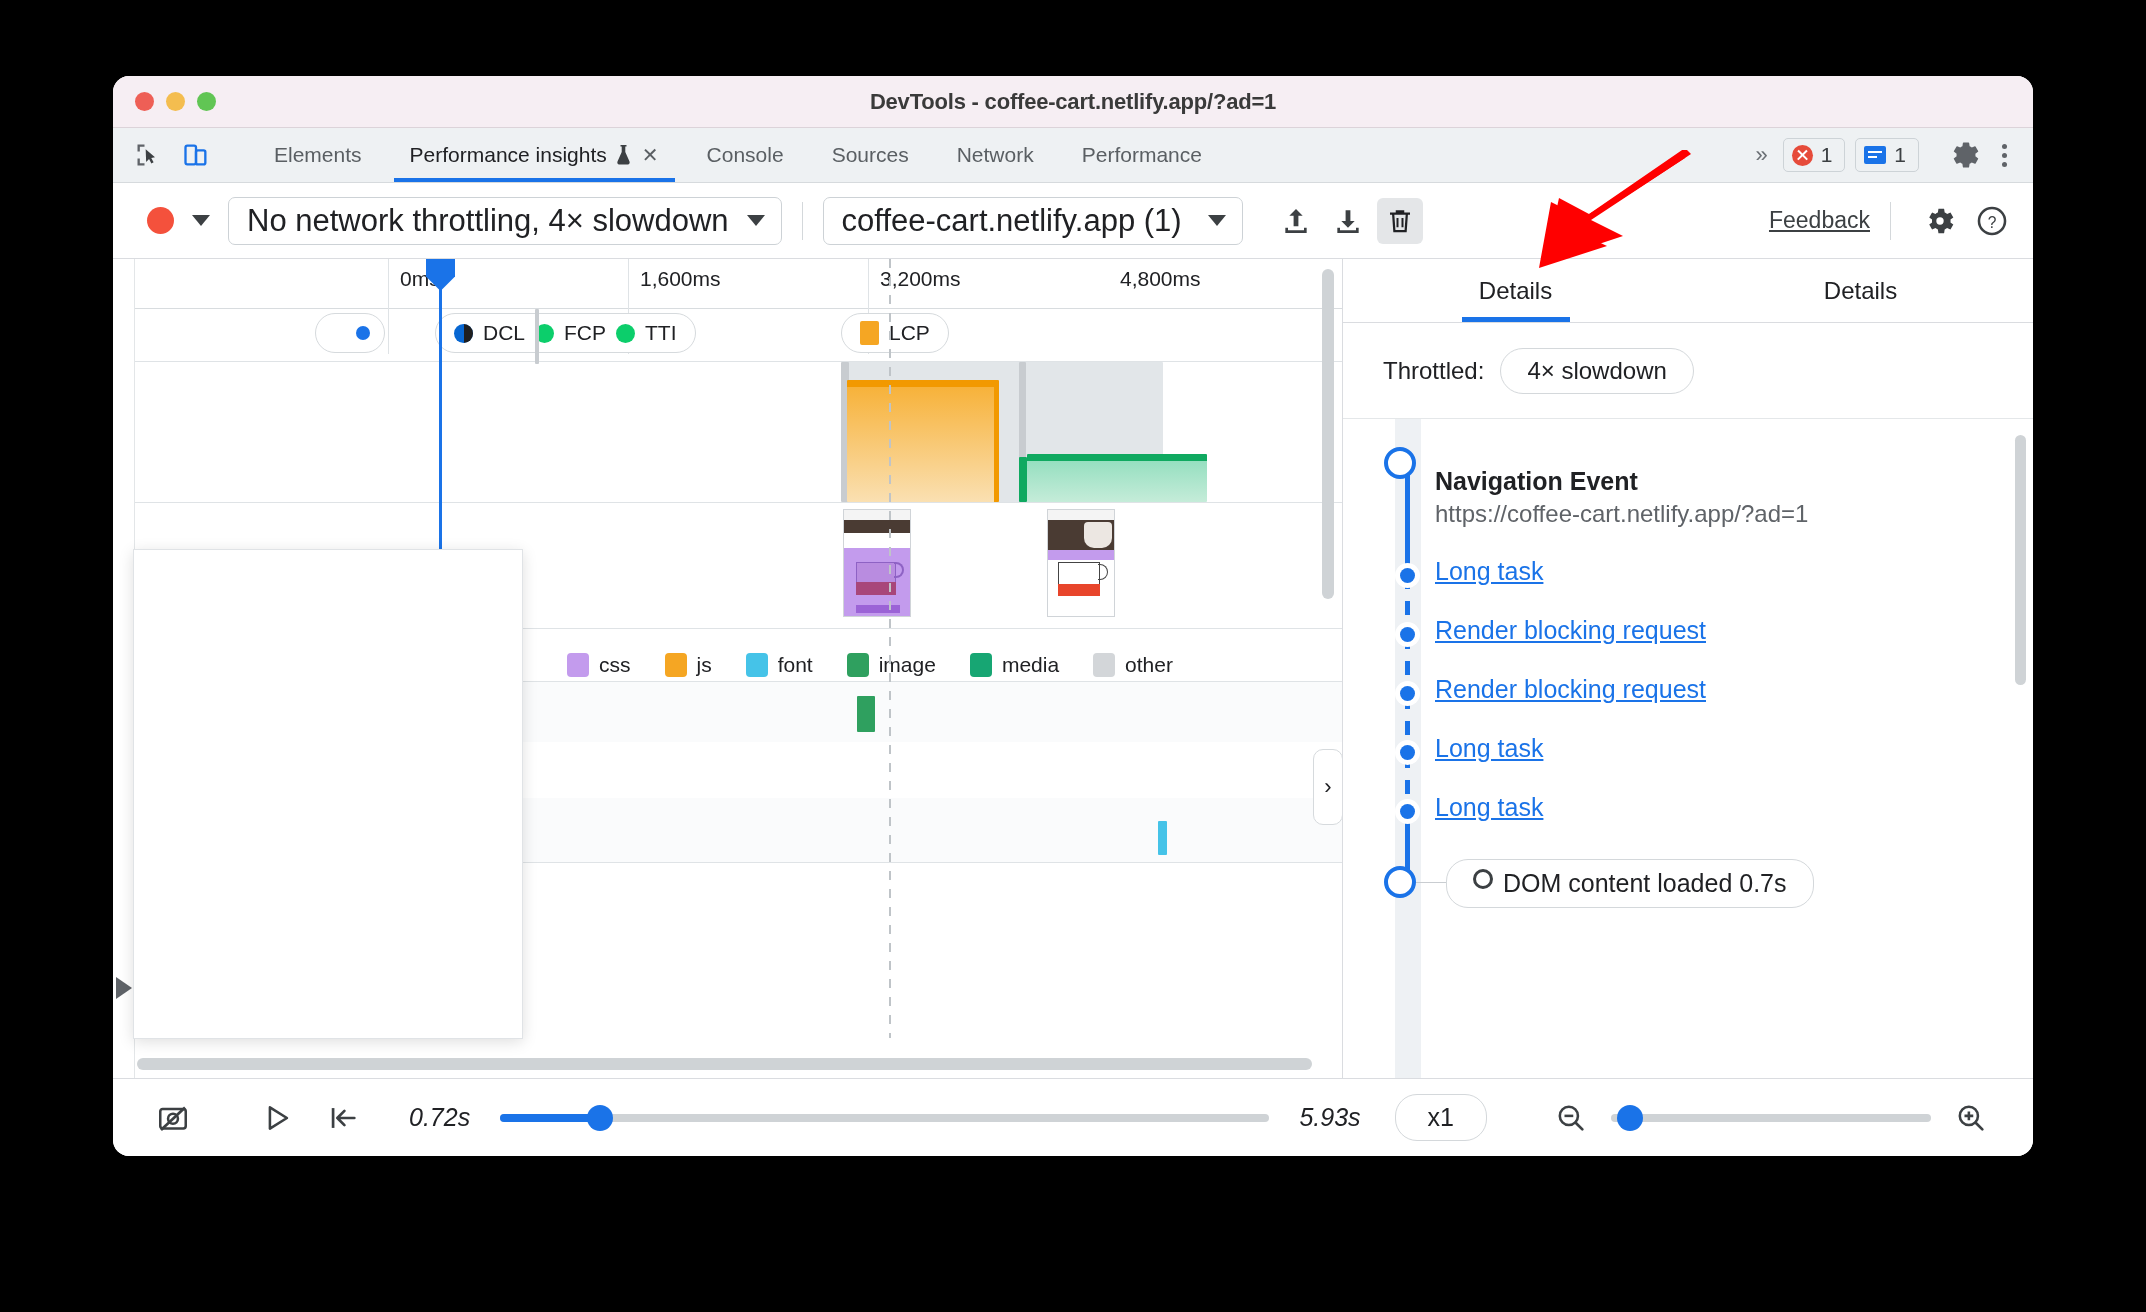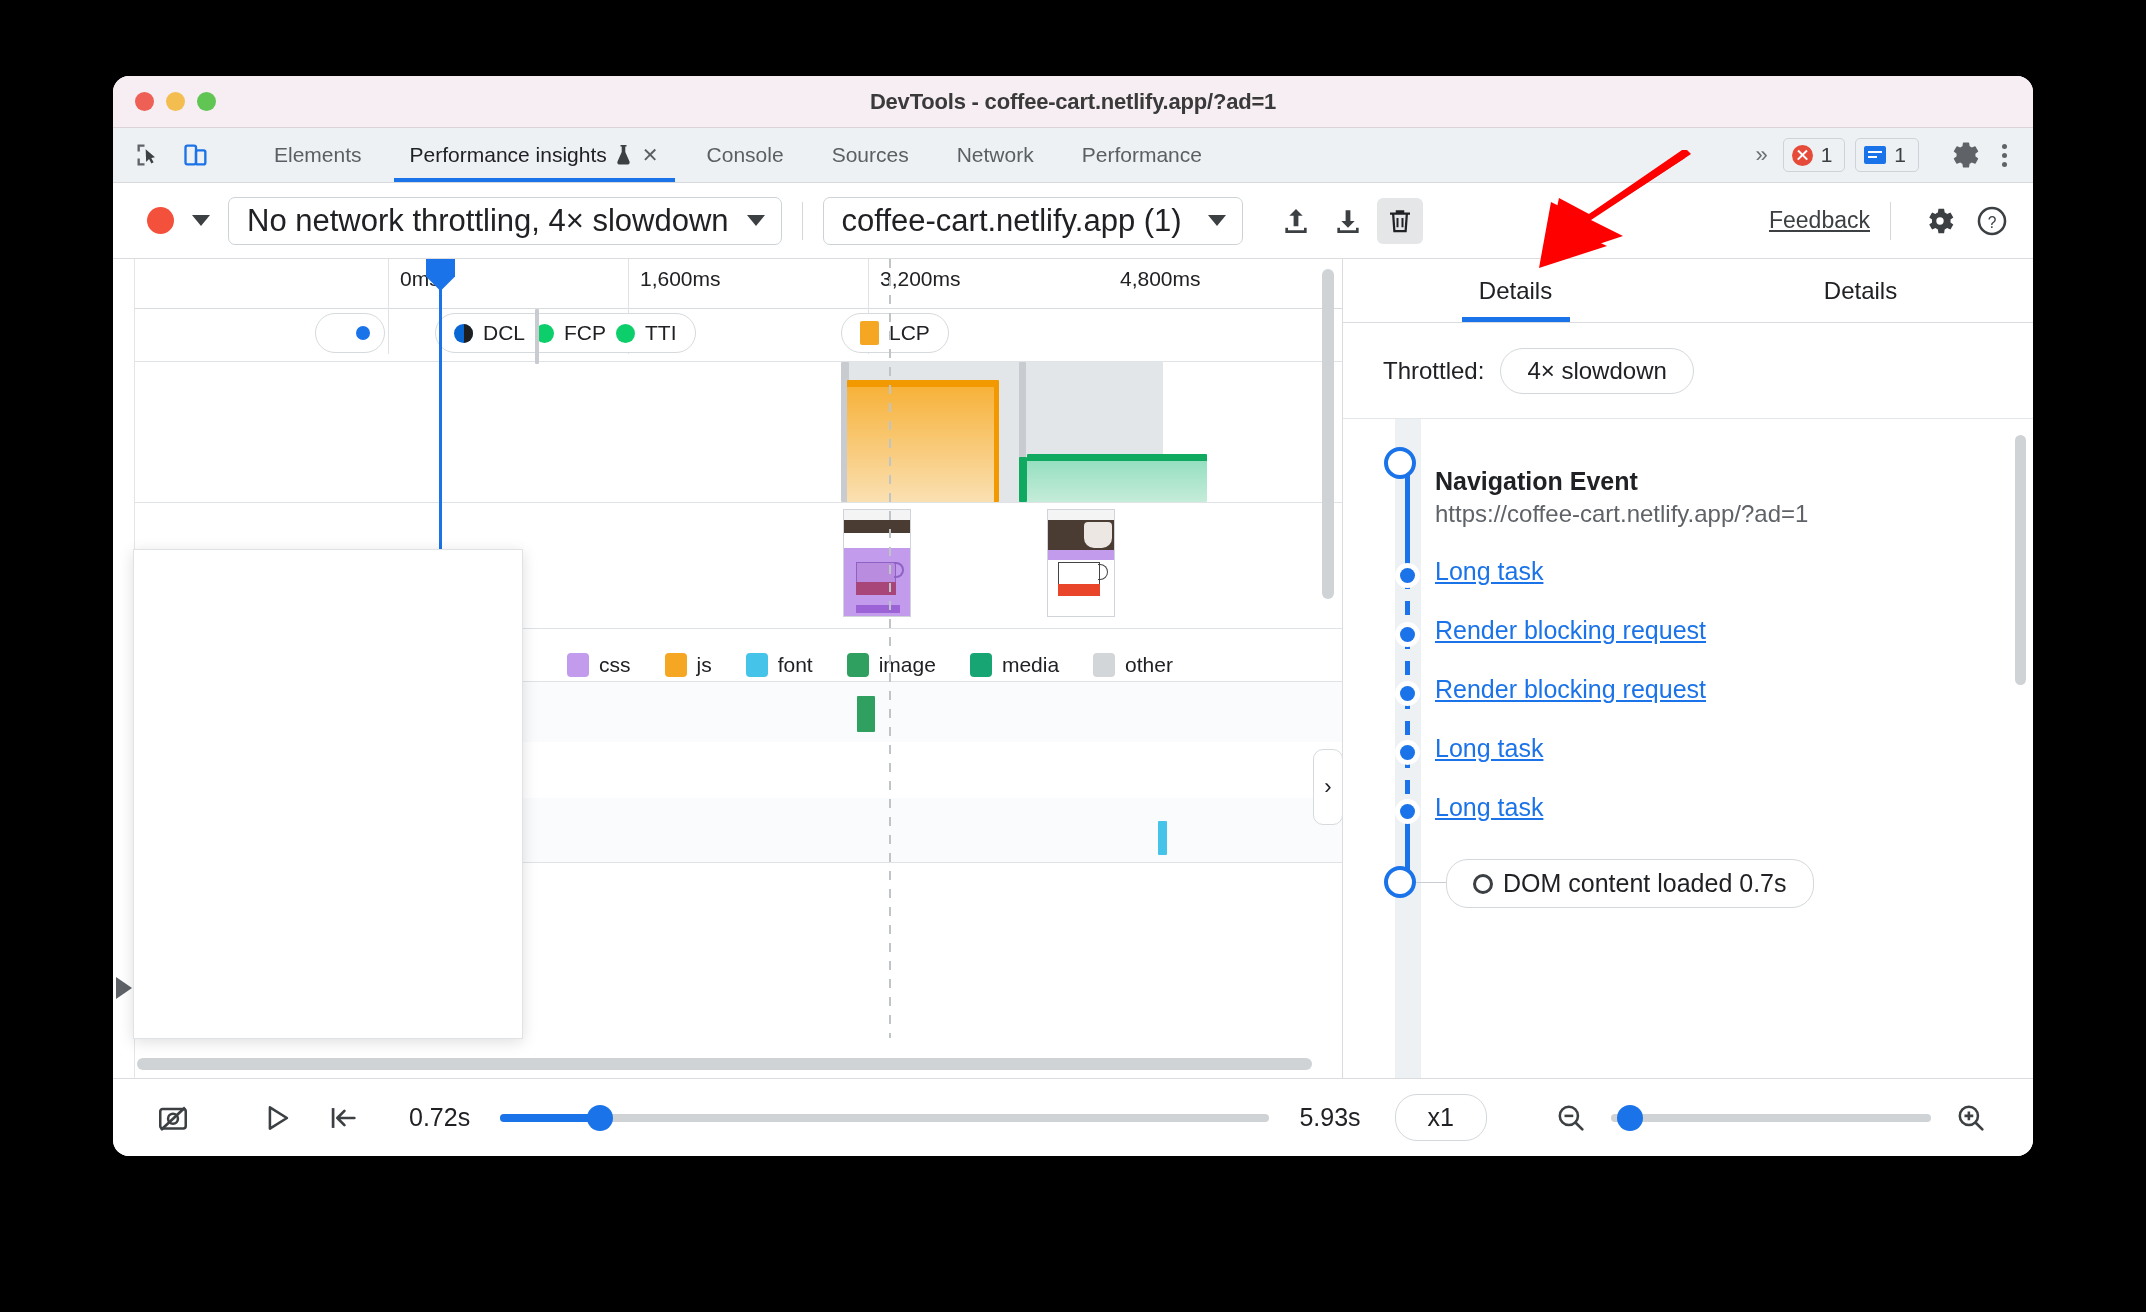--- a/index.html
+++ b/index.html
@@ -307,42 +307,42 @@
   .seg {
     position: absolute; left: 62px; width: 5px; background: #1a73e8; z-index: 2;
   }
   .seg.dashed {
     background: repeating-linear-gradient(180deg,#1a73e8 0 14px, transparent 14px 26px);
   }
   .ins-title { font-size: 25px; font-weight: bold; color: #202124; }
   .ins-sub { font-size: 24px; color: #5f6368; margin-top: 4px; }
   .ins-link { font-size: 25px; color: #1a73e8; text-decoration: underline; }
   .dom-pill {
-    position: absolute; display: flex; align-items: center; gap: 10px;
+    position: absolute; display: flex; gap: 10px;
     border: 1px solid #d4d8db; border-radius: 22px;
     padding: 9px 26px; font-size: 25px; color: #202124; background: #fff;
   }
   .dom-pill .ring2 {
     width: 20px; height: 20px; border: 3px solid #3c4043; border-radius: 50%;
     box-sizing: border-box;
   }
   .dom-connector { position: absolute; height: 1px; background: #c9cdd1; }
   .sb-vscroll {
     position: absolute; right: 7px; top: 16px; width: 11px; height: 250px;
     background: #cfd3d6; border-radius: 6px; z-index: 9;
   }
 
   
   .statusbar {
     height: 78px; flex: 0 0 78px;
     background: #fff; border-top: 1px solid #dadce0;
     display: flex; align-items: center; padding: 0 28px; gap: 0;
   }
   .sb-icon { width: 48px; height: 48px; display:flex; align-items:center; justify-content:center; }
-  .time-label { font-size: 25px; color: #202124; }
+  .time-label { font-size: 25px; color: #202124; font-style: italic; }
   .range-track {
     position: relative; height: 8px; border-radius: 4px; background: #cfd3d6;
   }
   .range-fill { position:absolute; left:0; top:0; bottom:0; background:#1a73e8; border-radius:4px; }
   .range-thumb {
     position: absolute; top: 50%; transform: translate(-50%,-50%);
     width: 26px; height: 26px; border-radius: 50%; background: #1a73e8;
   }
   .x1 {
     border: 1px solid #d4d8db; border-radius: 22px;

